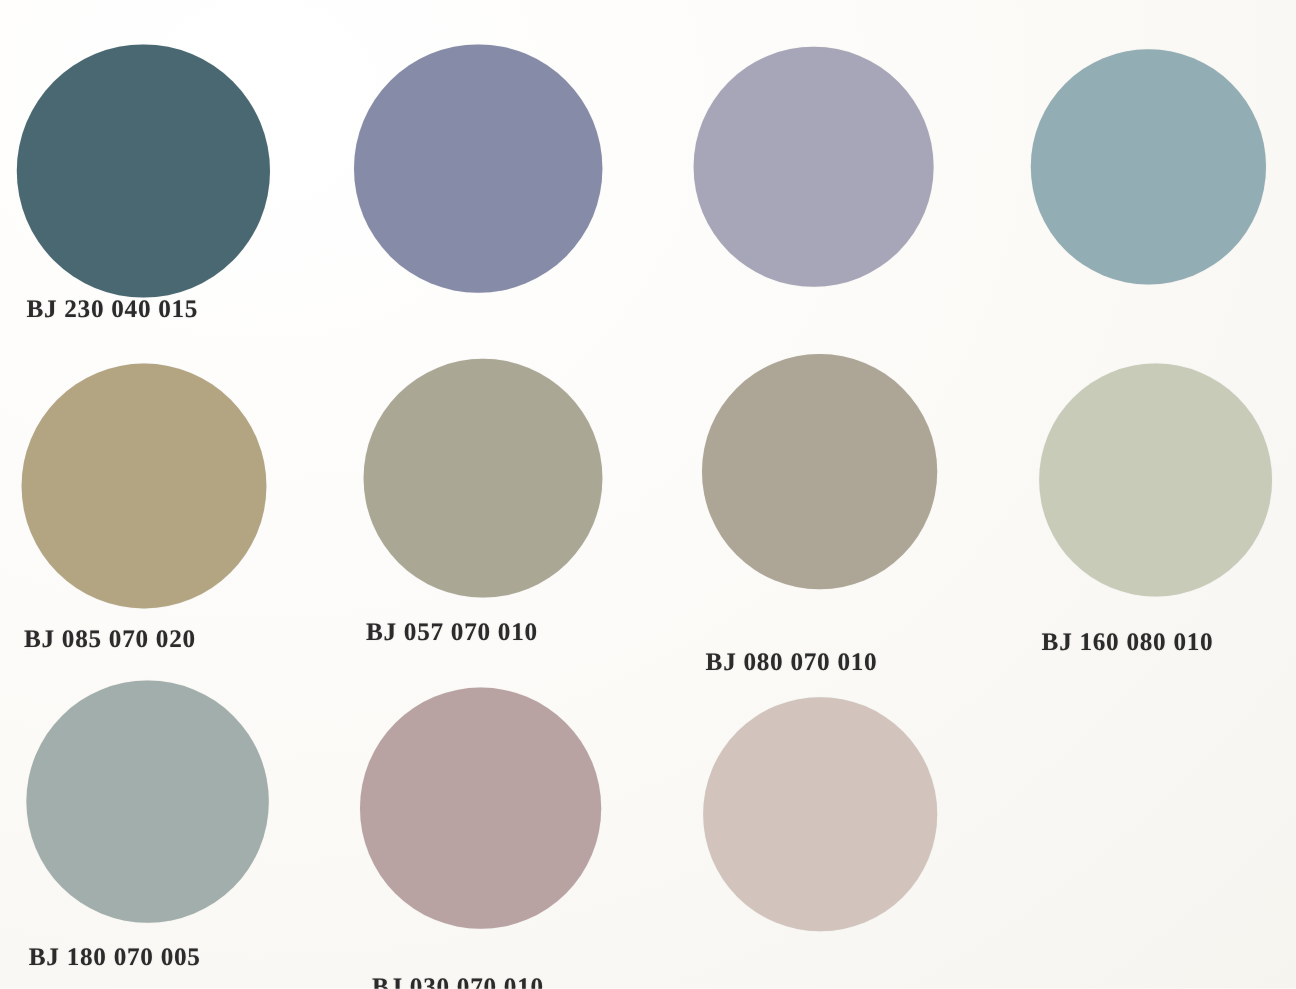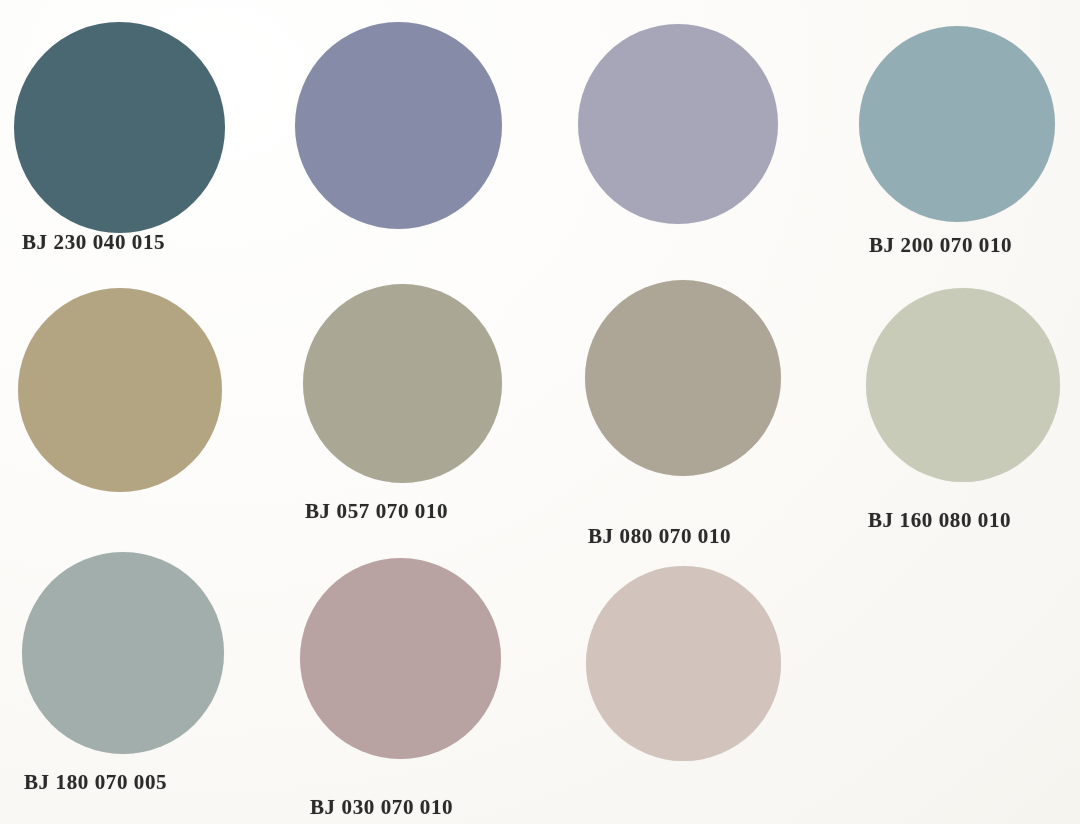--- a/index.html
+++ b/index.html
@@ -19,20 +19,21 @@
   .paper {
     position: absolute;
     inset: 0;
     background:
       radial-gradient(ellipse at 20% 10%, #ffffff 0%, #fbfaf7 55%, #f6f4ef 100%);
   }
 
   .sheet {
     position: absolute;
     inset: 0;
+    margin-top: 15px;
   }
 
   .swatch {
     position: absolute;
   }
 
   .disc {
     border-radius: 50%;
     width: 100%;
     height: 100%;
@@ -62,24 +63,24 @@
     <div class="caption" style="left: 22px; top: 230px;">BJ 230 040 015</div>
     <div class="swatch" style="left: 295px; top: 22px; width: 207px; height: 207px;">
       <div class="disc" title="BJ 280 060 015" style="background: rgb(134, 139, 168);"></div>
     </div>
     <div class="swatch" style="left: 578px; top: 24px; width: 200px; height: 200px;">
       <div class="disc" title="BJ 280 070 010" style="background: rgb(167, 166, 184);"></div>
     </div>
     <div class="swatch" style="left: 859px; top: 26px; width: 196px; height: 196px;">
       <div class="disc" title="BJ 200 070 010" style="background: rgb(146, 174, 180);"></div>
     </div>
-    <div class="caption" style="left: 869px; top: 233px;">BJ 200 070 010</div>
     <div class="swatch" style="left: 18px; top: 288px; width: 204px; height: 204px;">
       <div class="disc" title="BJ 085 070 020" style="background: rgb(180, 165, 130);"></div>
     </div>
+    <div class="caption" style="left: 20px; top: 505px;">BJ 085 070 020</div>
     <div class="swatch" style="left: 303px; top: 284px; width: 199px; height: 199px;">
       <div class="disc" title="BJ 095 070 010" style="background: rgb(170, 167, 148);"></div>
     </div>
     <div class="caption" style="left: 305px; top: 499px;">BJ 057 070 010</div>
     <div class="swatch" style="left: 585px; top: 280px; width: 196px; height: 196px;">
       <div class="disc" title="BJ 080 070 010" style="background: rgb(173, 165, 149);"></div>
     </div>
     <div class="caption" style="left: 588px; top: 524px; font-family: Liberation Serif, serif;">BJ 080 070 010</div>
     <div class="swatch" style="left: 866px; top: 288px; width: 194px; height: 194px;">
       <div class="disc" title="BJ 110 080 010" style="background: rgb(200, 203, 184);"></div>

